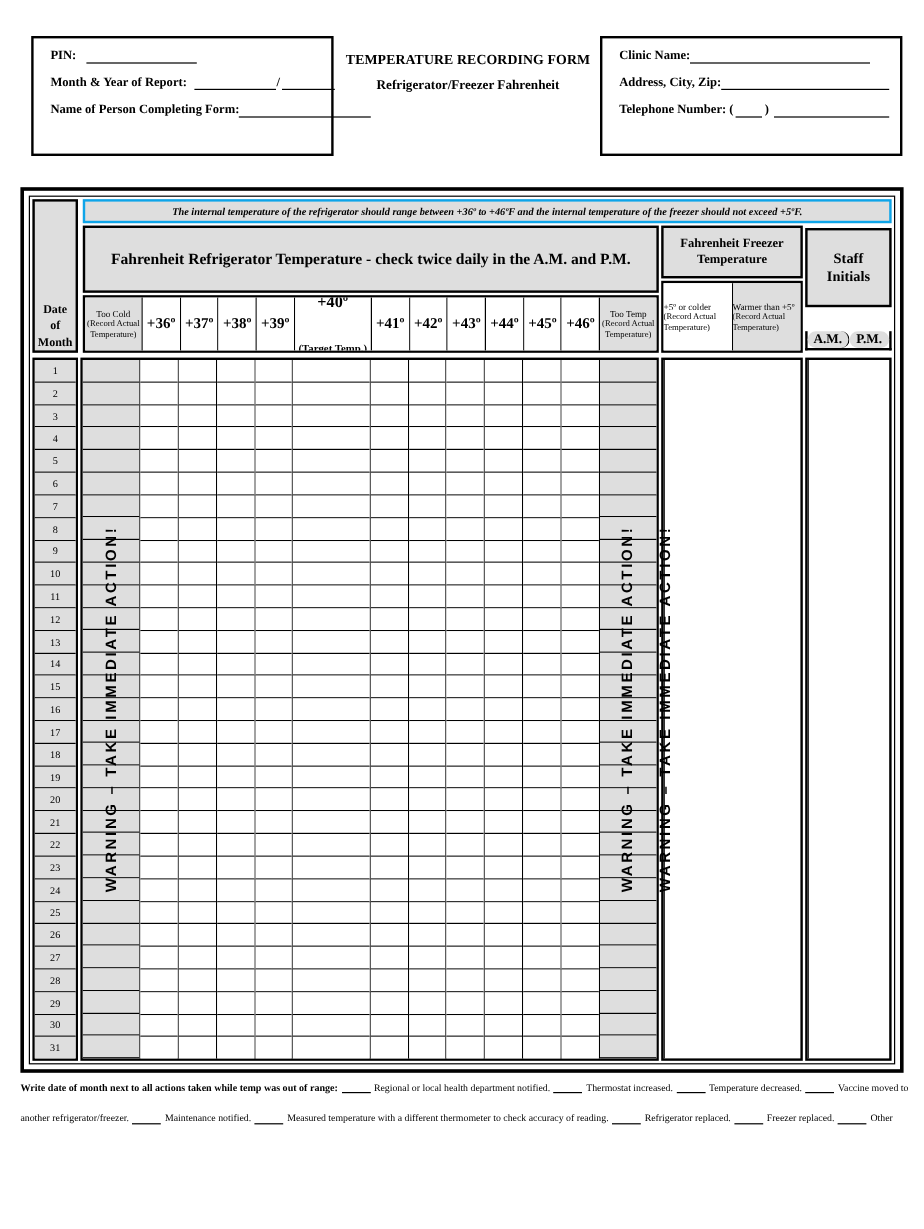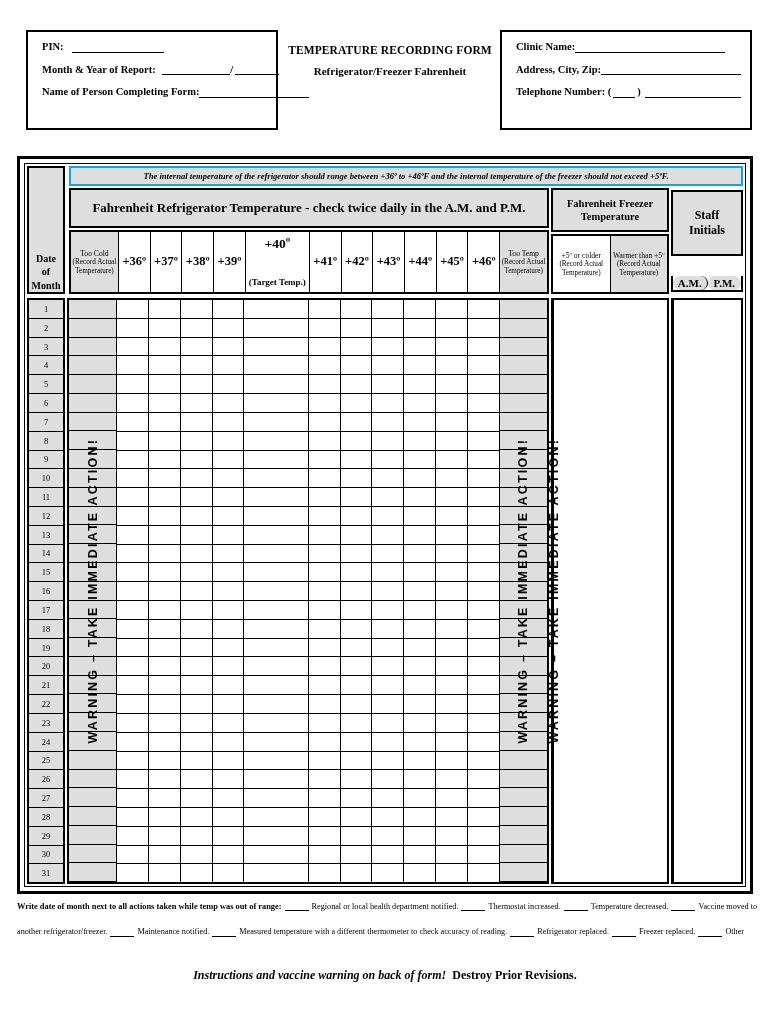--- a/index.html
+++ b/index.html
@@ -134,21 +134,21 @@
   .hdr-row2 { flex: 1; display: flex; min-height: 0; }
 
   .fridge-col {
     flex: 1 1 auto;
     display: flex;
     flex-direction: column;
     margin-right: 2px;
     min-width: 0;
   }
   .fridge-title {
-    height: 40px;
+    height: 56px;
     border: 2px solid #000;
     background: #dedede;
     display: flex;
     align-items: center;
     justify-content: center;
     font-size: 13px;
     font-weight: bold;
     margin: 0 0 2px 2px;
     white-space: nowrap;
   }
@@ -221,21 +221,21 @@
   .freezer-sub-row {
     flex: 1;
     display: flex;
     border: 2px solid #000;
     min-height: 0;
   }
   .freezer-sub-row > div {
     flex: 1;
     display: flex;
     flex-direction: column;
-    align-items: center;
+    align-items: flex-start;
     justify-content: center;
     text-align: center;
     overflow: hidden;
   }
   .freezer-sub-row > div:first-child { border-right: 1.4px solid #000; }
 
   .staff-col {
     flex: 0 0 72px;
     margin: 2px 2px 2px 0;
     display: flex;
@@ -1142,18 +1142,14 @@
 
   <div class="footer">
     <div class="foot-line">
       <span class="foot-strong">Write date of month next to all actions taken while temp was out of range:</span><span class="fblank"></span><span>Regional or local health department notified.</span><span class="fblank"></span><span>Thermostat increased.</span><span class="fblank"></span><span>Temperature decreased.</span><span class="fblank"></span><span>Vaccine moved to</span>
     </div>
     <div class="foot-line">
       <span>another refrigerator/freezer.</span><span class="fblank"></span><span>Maintenance notified.</span><span class="fblank"></span><span>Measured temperature with a different thermometer to check accuracy of reading.</span><span class="fblank"></span><span>Refrigerator replaced.</span><span class="fblank"></span><span>Freezer replaced.</span><span class="fblank"></span><span>Other</span>
     </div>
   </div>
 
-  <div class="bottom-note">
-    <i>Instructions and vaccine warning on back of form!</i>&nbsp;
-    <span>Destroy Prior Revisions.</span>
-  </div>
 
 </div>
 
 </body></html>

